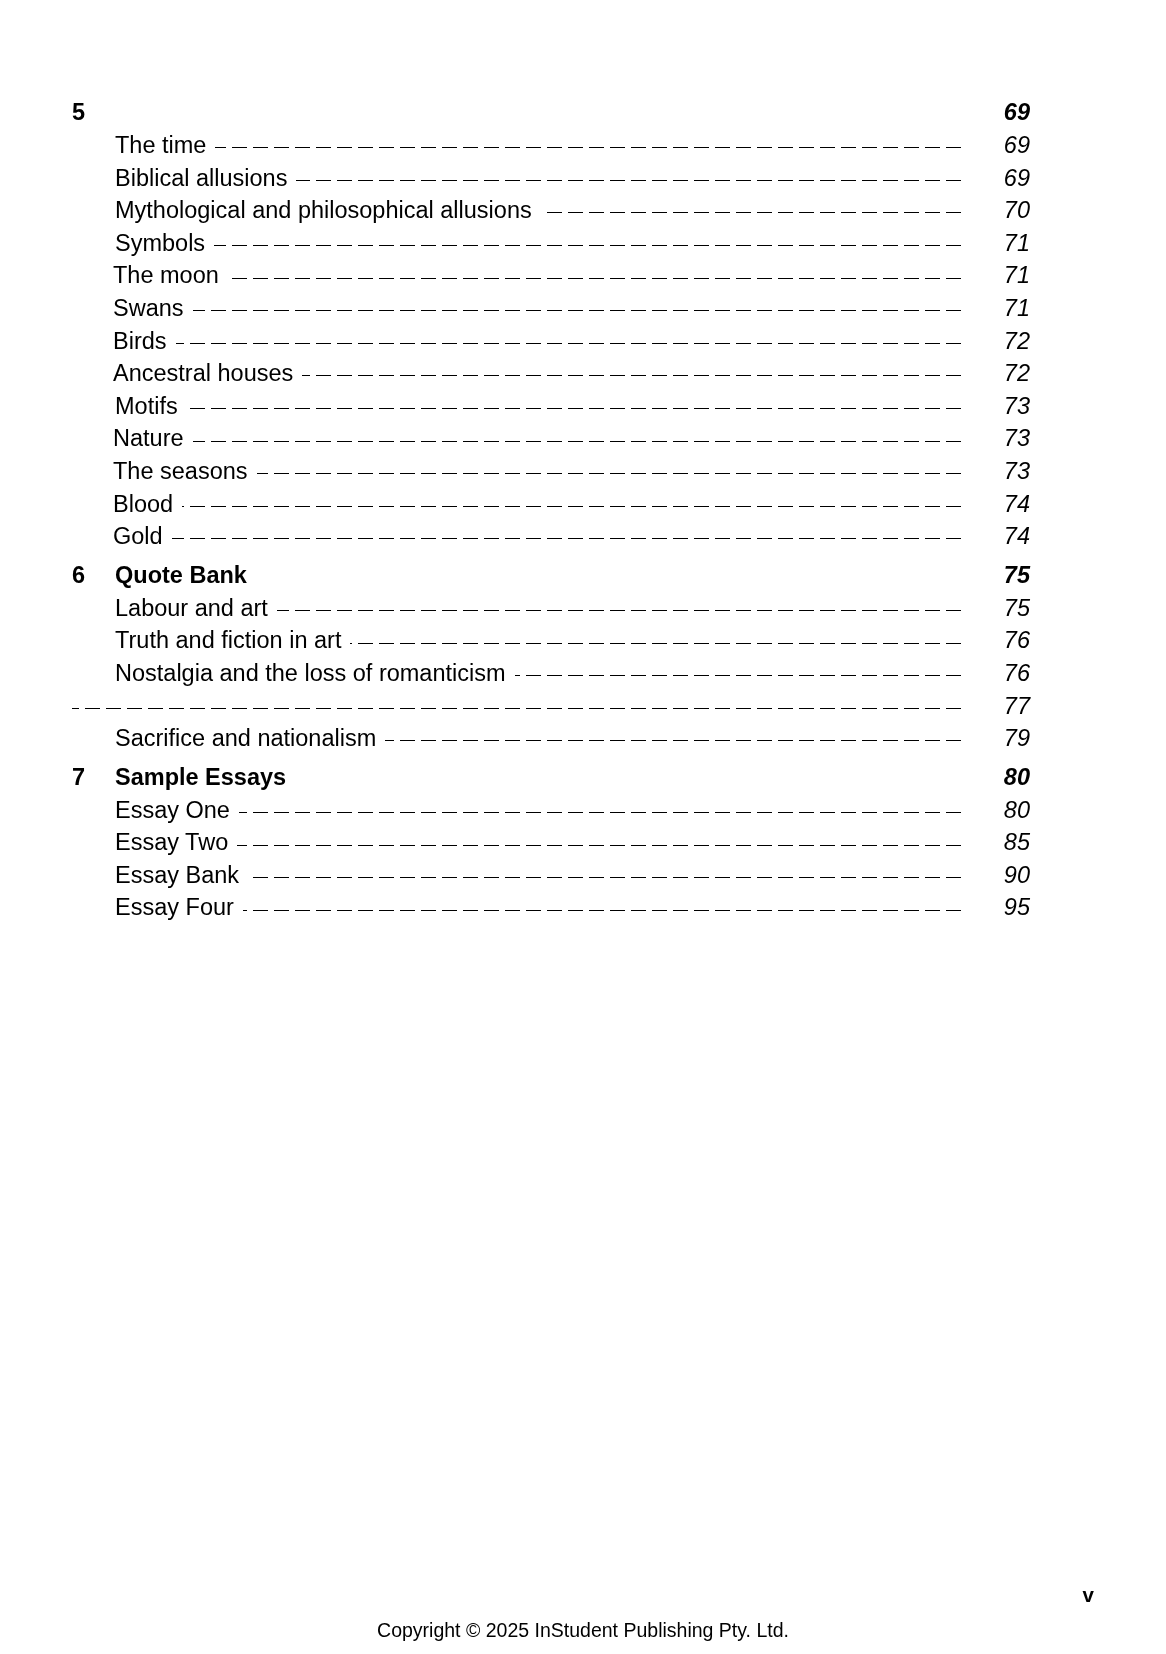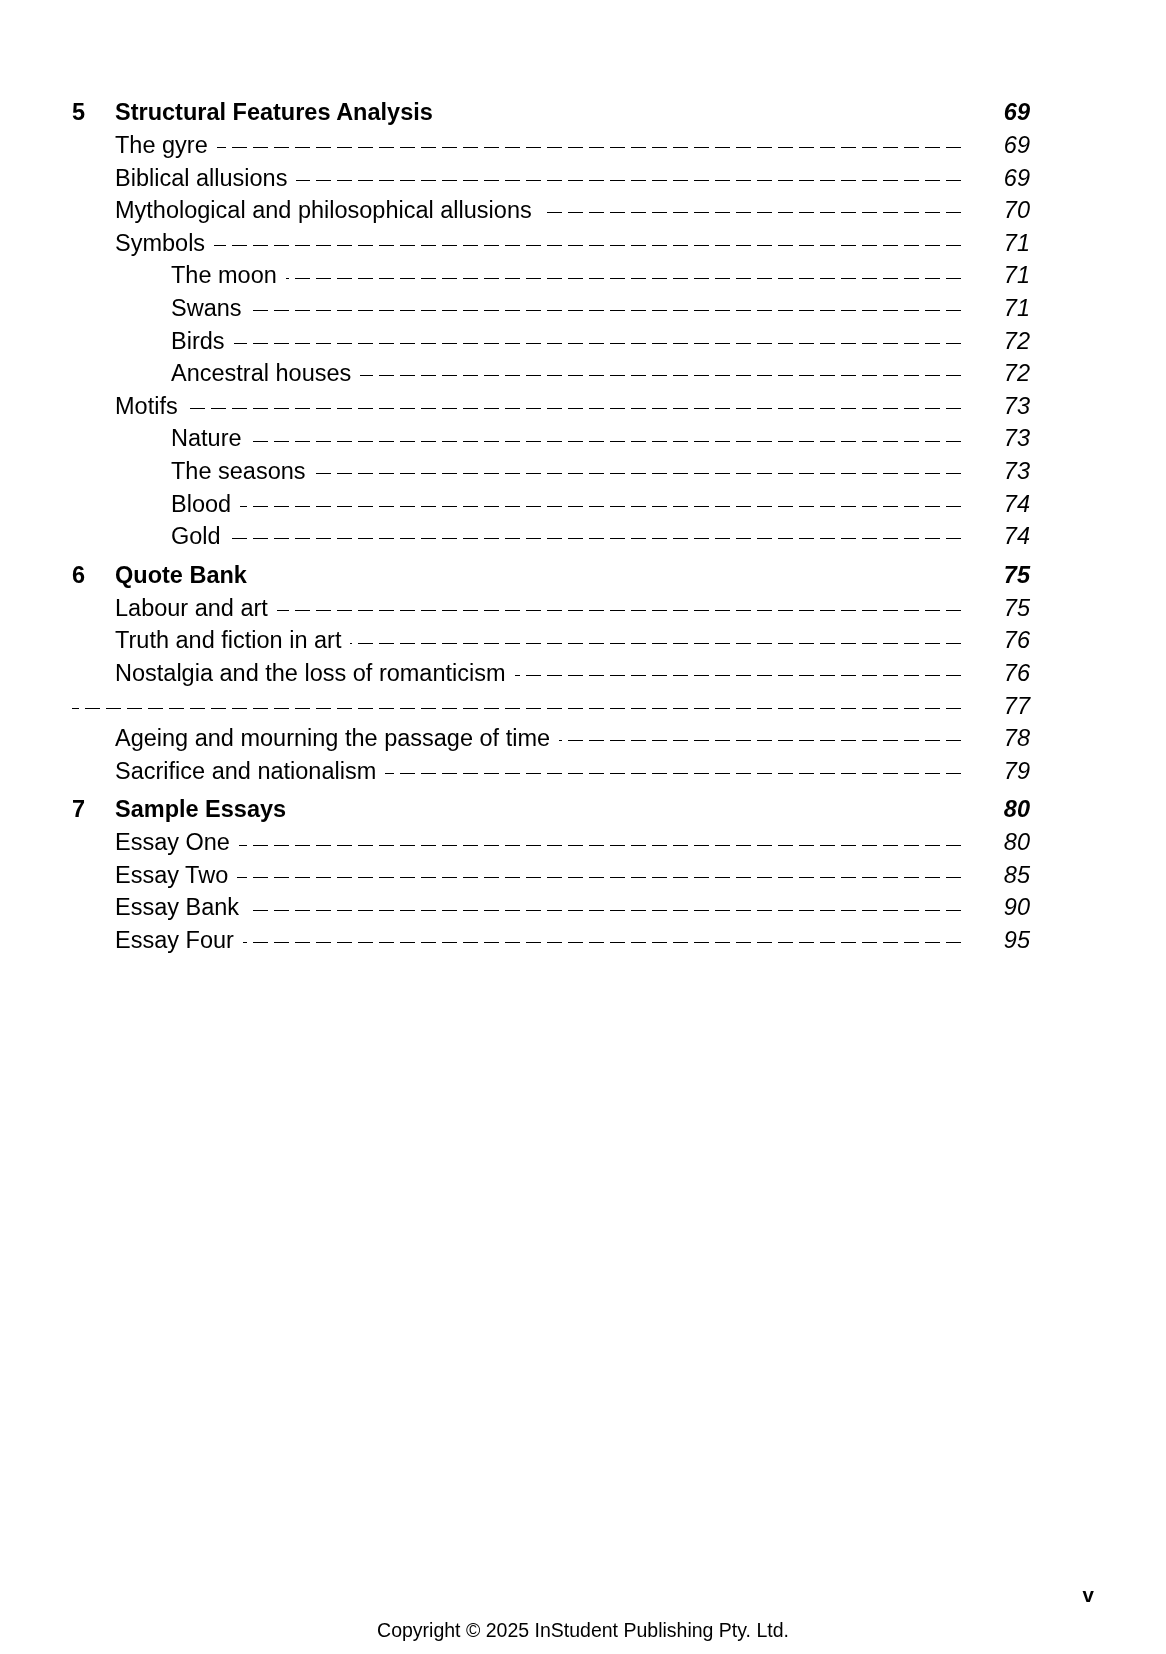--- a/index.html
+++ b/index.html
@@ -64,21 +64,21 @@
 
   .toc-label {
     flex: 0 0 auto;
     padding-right: 9px;
   }
 
   .toc-row.level-1 .toc-label {
     margin-left: 43px;
   }
   .toc-row.level-2 .toc-label {
-    margin-left: 99px;
+    margin-left: 41px;
   }
 
   
   .toc-leader {
     flex: 1 1 auto;
     position: relative;
     overflow: hidden;
     height: 1px;
     align-self: center;
     margin-top: 5px;
@@ -135,28 +135,27 @@
   }
 </style>
 </head>
 <body>
 
 <div id="toc-page">
 
   <div id="toc-list">
       <div class="toc-row level-0">
         <span class="toc-num">5</span>
-        <span class="toc-label">Structural Features Analysis</span>
         <span class="toc-leader">
           <span class="dots"></span>
         </span>
         <span class="toc-page-num">69</span>
       </div>
       <div class="toc-row level-1">
-        <span class="toc-label">The gyre</span>
+        <span class="toc-label">The time</span>
         <span class="toc-leader">
           <span class="dots"></span>
         </span>
         <span class="toc-page-num">69</span>
       </div>
       <div class="toc-row level-1">
         <span class="toc-label">Biblical allusions</span>
         <span class="toc-leader">
           <span class="dots"></span>
         </span>
@@ -266,27 +265,20 @@
         <span class="toc-leader">
           <span class="dots"></span>
         </span>
         <span class="toc-page-num">76</span>
       </div>
       <div class="toc-row level-1">
         <span class="toc-leader">
           <span class="dots"></span>
         </span>
         <span class="toc-page-num">77</span>
-      </div>
-      <div class="toc-row level-1">
-        <span class="toc-label">Ageing and mourning the passage of time</span>
-        <span class="toc-leader">
-          <span class="dots"></span>
-        </span>
-        <span class="toc-page-num">78</span>
       </div>
       <div class="toc-row level-1">
         <span class="toc-label">Sacrifice and nationalism</span>
         <span class="toc-leader">
           <span class="dots"></span>
         </span>
         <span class="toc-page-num">79</span>
       </div>
       <div class="toc-row level-0">
         <span class="toc-num">7</span>

